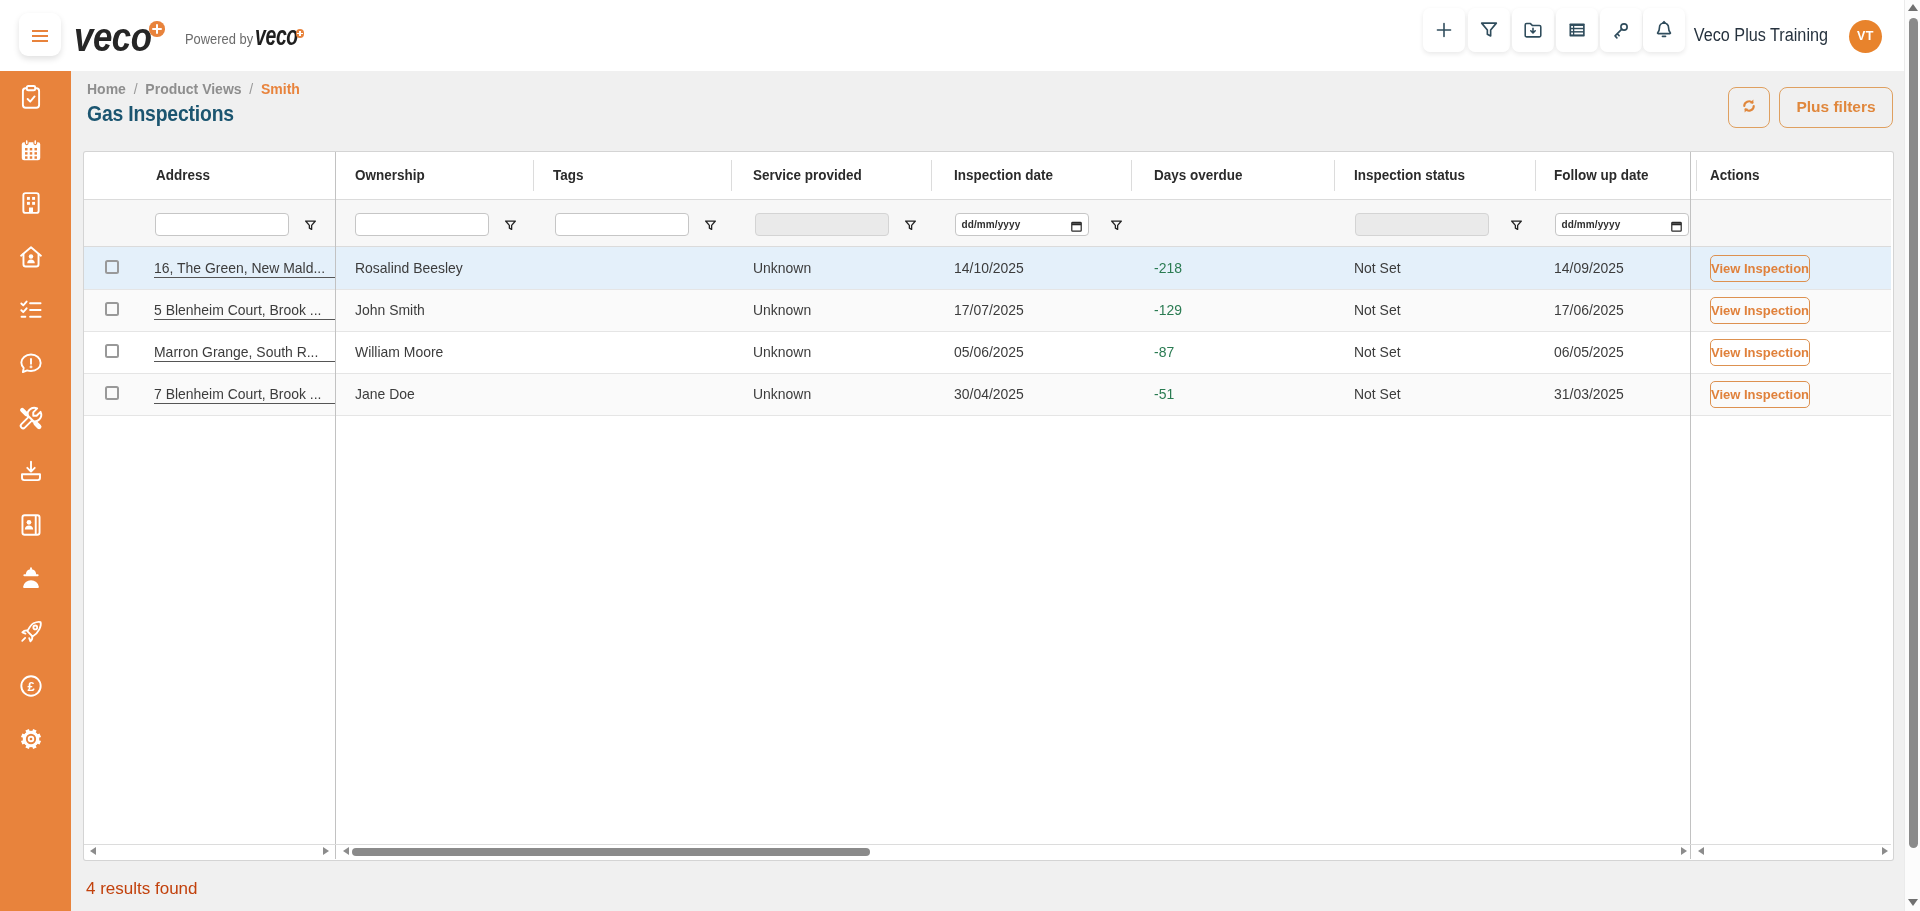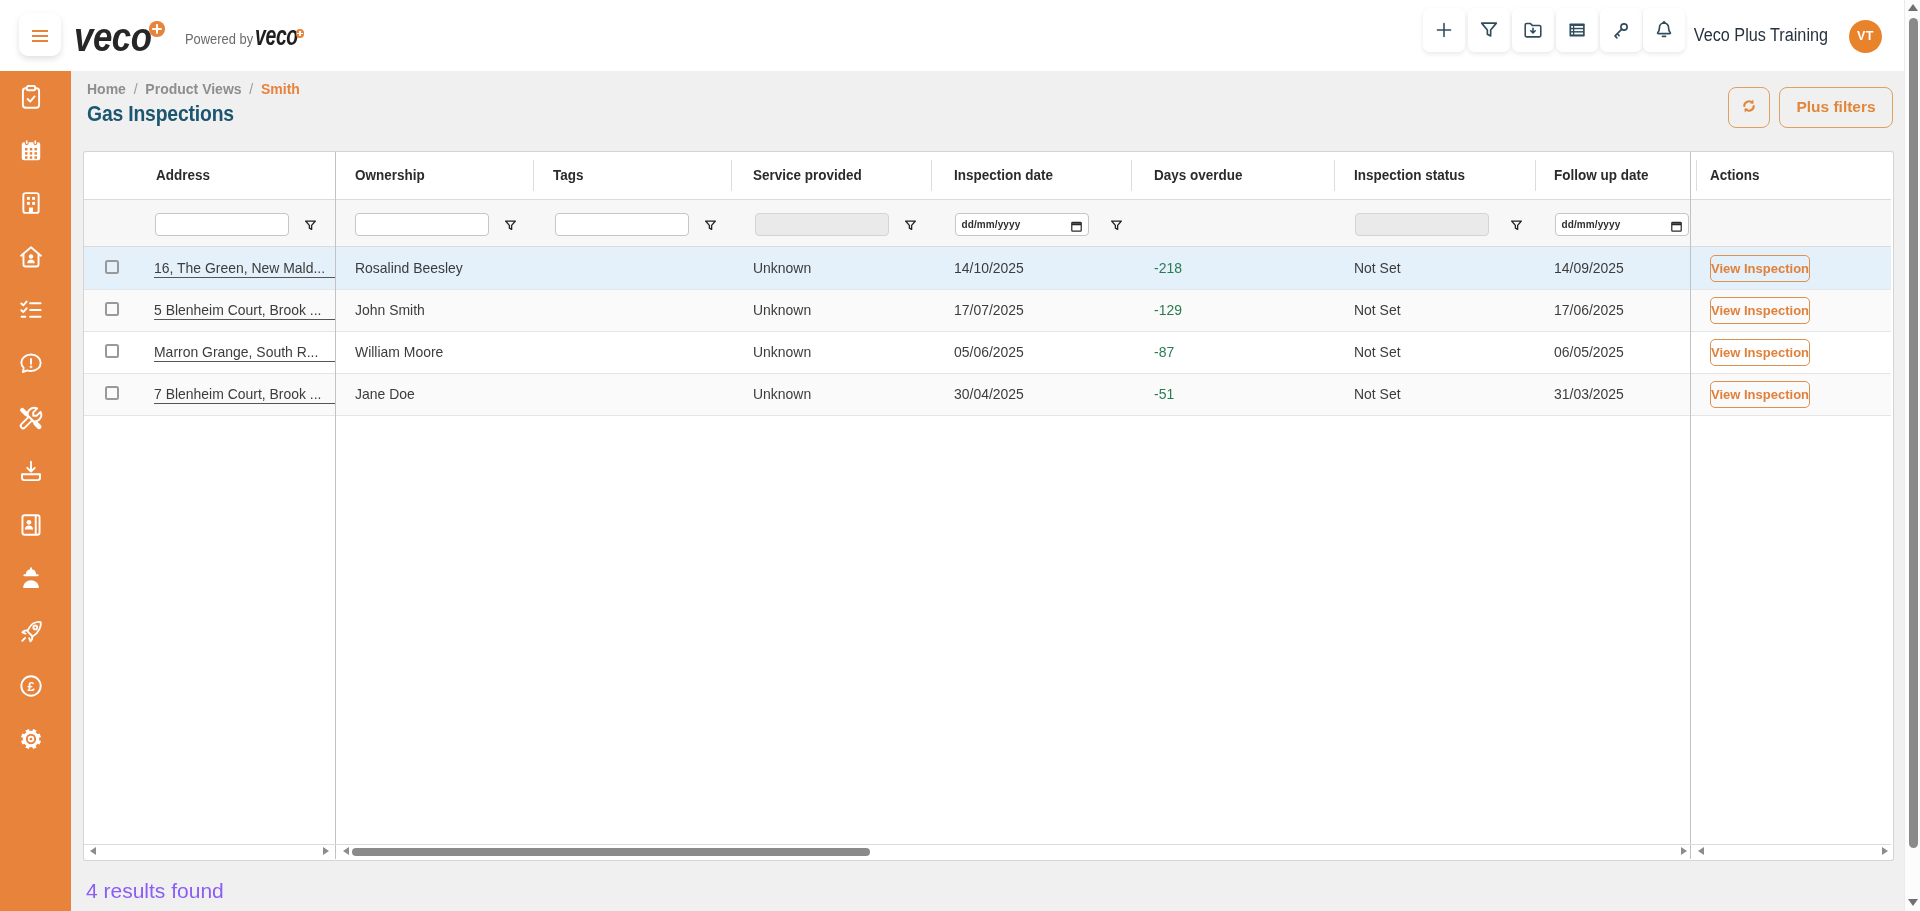--- a/index.html
+++ b/index.html
@@ -333,19 +333,19 @@
 
     <div class="abs" style="left:0;top:692px;width:1807px;height:1px;background:#dcdcdc;"></div>
     <div class="arrL" style="left:6px;top:695px;"></div>
     <div class="arrR" style="left:239px;top:695px;"></div>
     <div class="arrL" style="left:259px;top:695px;"></div>
     <div class="abs" style="left:268px;top:696px;width:518px;height:8px;background:#8a8a8a;border-radius:4px;"></div>
     <div class="arrR" style="left:1597px;top:695px;"></div>
     <div class="arrL" style="left:1614px;top:695px;"></div>
     <div class="arrR" style="left:1798px;top:695px;"></div>
   </div>
-  <div class="abs" style="left:86px;top:879px;font-size:21px;color:#8b5cf6;">4 results found</div>
+  <div class="abs" style="left:86px;top:879px;font-size:17px;color:#c2410c;">4 results found</div>
 </div>
 <div id="vscroll" style="position:absolute;left:1904px;top:0;width:16px;height:911px;background:#fcfcfc;border-left:1px solid #ebebeb;z-index:9;">
   <div style="position:absolute;left:3px;top:4px;width:0;height:0;border-left:5px solid transparent;border-right:5px solid transparent;border-bottom:7px solid #707070;"></div>
   <div style="position:absolute;left:3.5px;top:18px;width:9px;height:830px;background:#8a8a8a;border-radius:5px;"></div>
   <div style="position:absolute;left:3px;top:899px;width:0;height:0;border-left:5px solid transparent;border-right:5px solid transparent;border-top:7px solid #707070;"></div>
 </div>
 
 </body></html>

